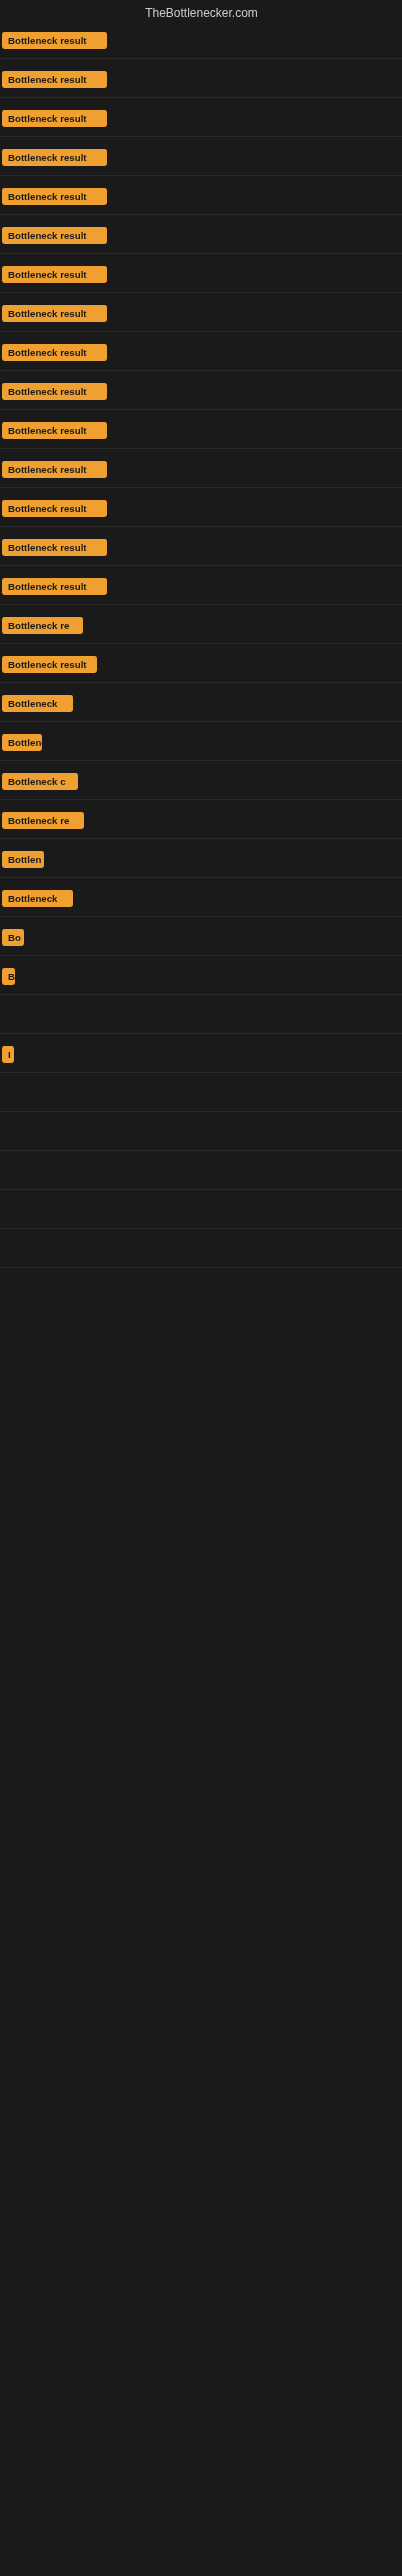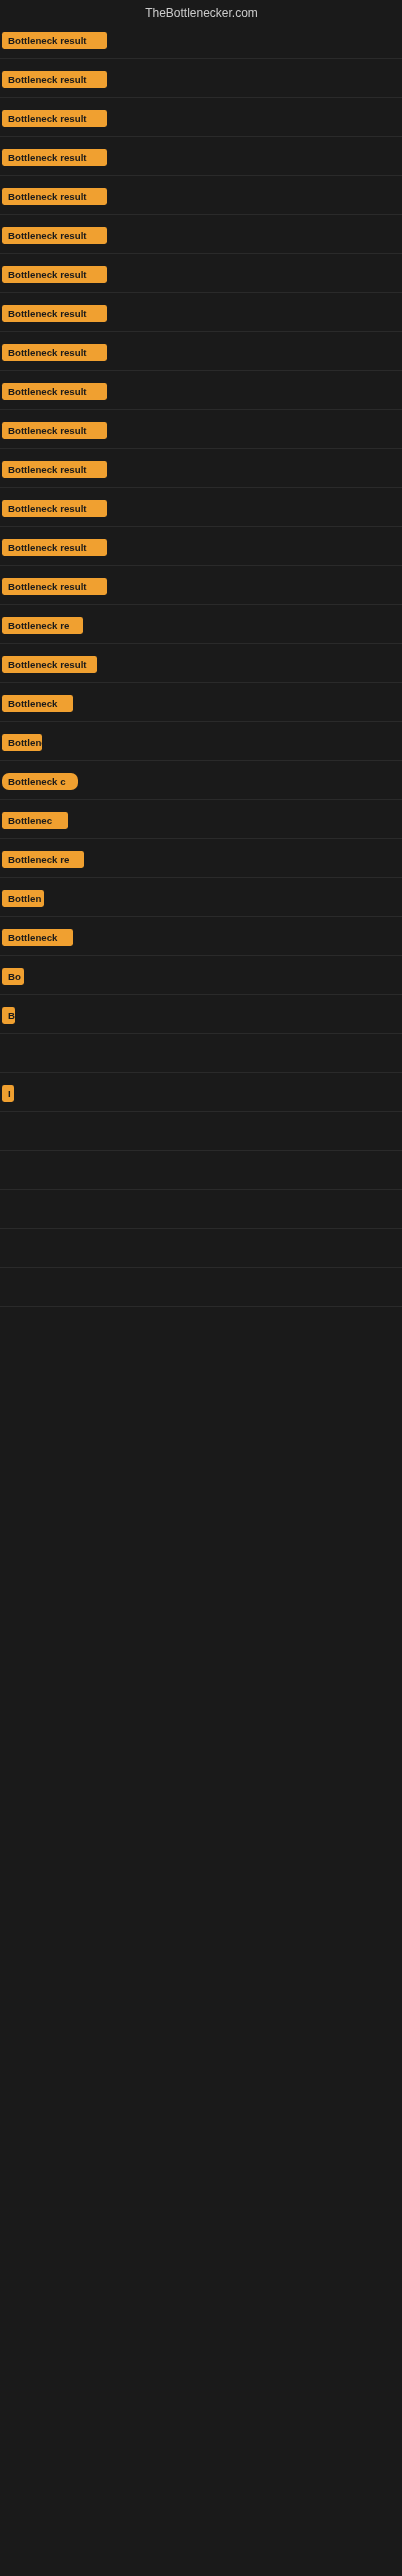--- a/index.html
+++ b/index.html
@@ -106,24 +106,21 @@
       <div class="bottleneck-item">
         <span class="bottleneck-badge" style="max-width: 95px; width: 95px;">Bottleneck result</span>
       </div>
       <div class="bottleneck-item">
         <span class="bottleneck-badge" style="max-width: 71px; width: 71px;">Bottleneck</span>
       </div>
       <div class="bottleneck-item">
         <span class="bottleneck-badge" style="max-width: 60px; width: 40px;">Bottlene</span>
       </div>
       <div class="bottleneck-item">
-        <span class="bottleneck-badge" style="max-width: 76px; width: 76px; border-radius: 7px;">Bottleneck c</span>
-      </div>
-      <div class="bottleneck-item">
-        <span class="bottleneck-badge" style="max-width: 66px; width: 66px;">Bottlenec</span>
+        <span class="bottleneck-badge" style="max-width: 76px; width: 76px;">Bottleneck c</span>
       </div>
       <div class="bottleneck-item">
         <span class="bottleneck-badge" style="max-width: 82px; width: 82px;">Bottleneck re</span>
       </div>
       <div class="bottleneck-item">
         <span class="bottleneck-badge" style="max-width: 55px; width: 42px;">Bottlen</span>
       </div>
       <div class="bottleneck-item">
         <span class="bottleneck-badge" style="max-width: 71px; width: 71px;">Bottleneck</span>
       </div>

